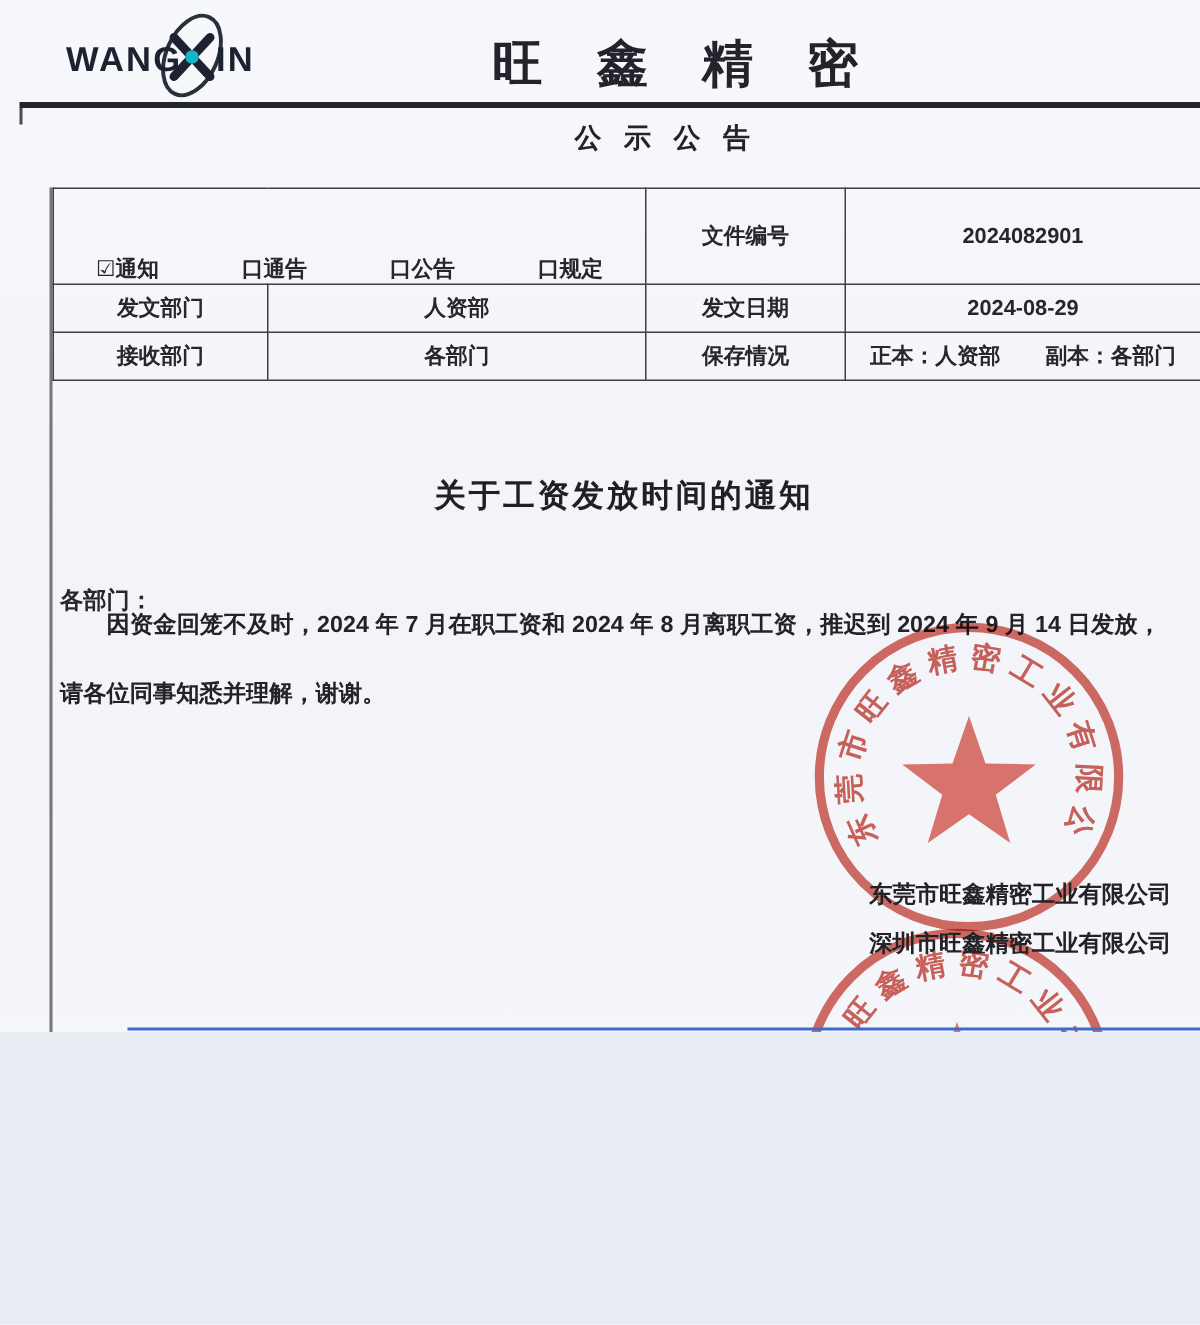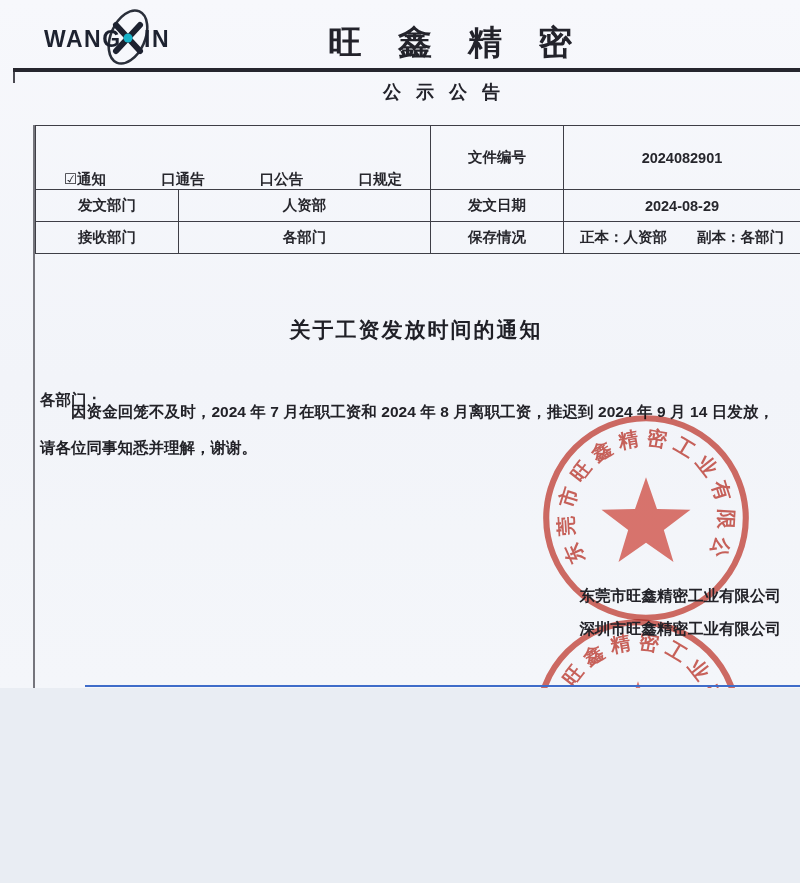--- a/index.html
+++ b/index.html
@@ -41,21 +41,21 @@
   .left-rule{position:absolute;left:33px;top:125px;bottom:0;width:2px;background:#75757c;}
   
   .doc-title{
     position:absolute;left:0;width:100%;top:316px;text-align:center;
     font-size:21px;font-weight:800;color:#1f1f26;letter-spacing:2px;
     transform:translateX(8px);
   }
   .salutation{position:absolute;left:40px;top:364px;font-size:15.5px;font-weight:700;margin-top:26px;}
   .body-text{
     position:absolute;left:40px;top:394px;width:734px;
-    font-size:15.5px;font-weight:600;line-height:36px;
+    font-size:15.5px;font-weight:600;line-height:46px;
     text-indent:31px;text-align:justify;color:#222228;
   }
   
   .sign-block{
     position:absolute;right:35px;top:586px;display:flex;flex-direction:column;
     align-items:flex-end;gap:12px;font-size:15.5px;font-weight:800;color:#222228;
   }
   .sign-date{padding-right:52px;letter-spacing:1px;}
   
   .stamp{position:absolute;opacity:.85;mix-blend-mode:multiply;}

